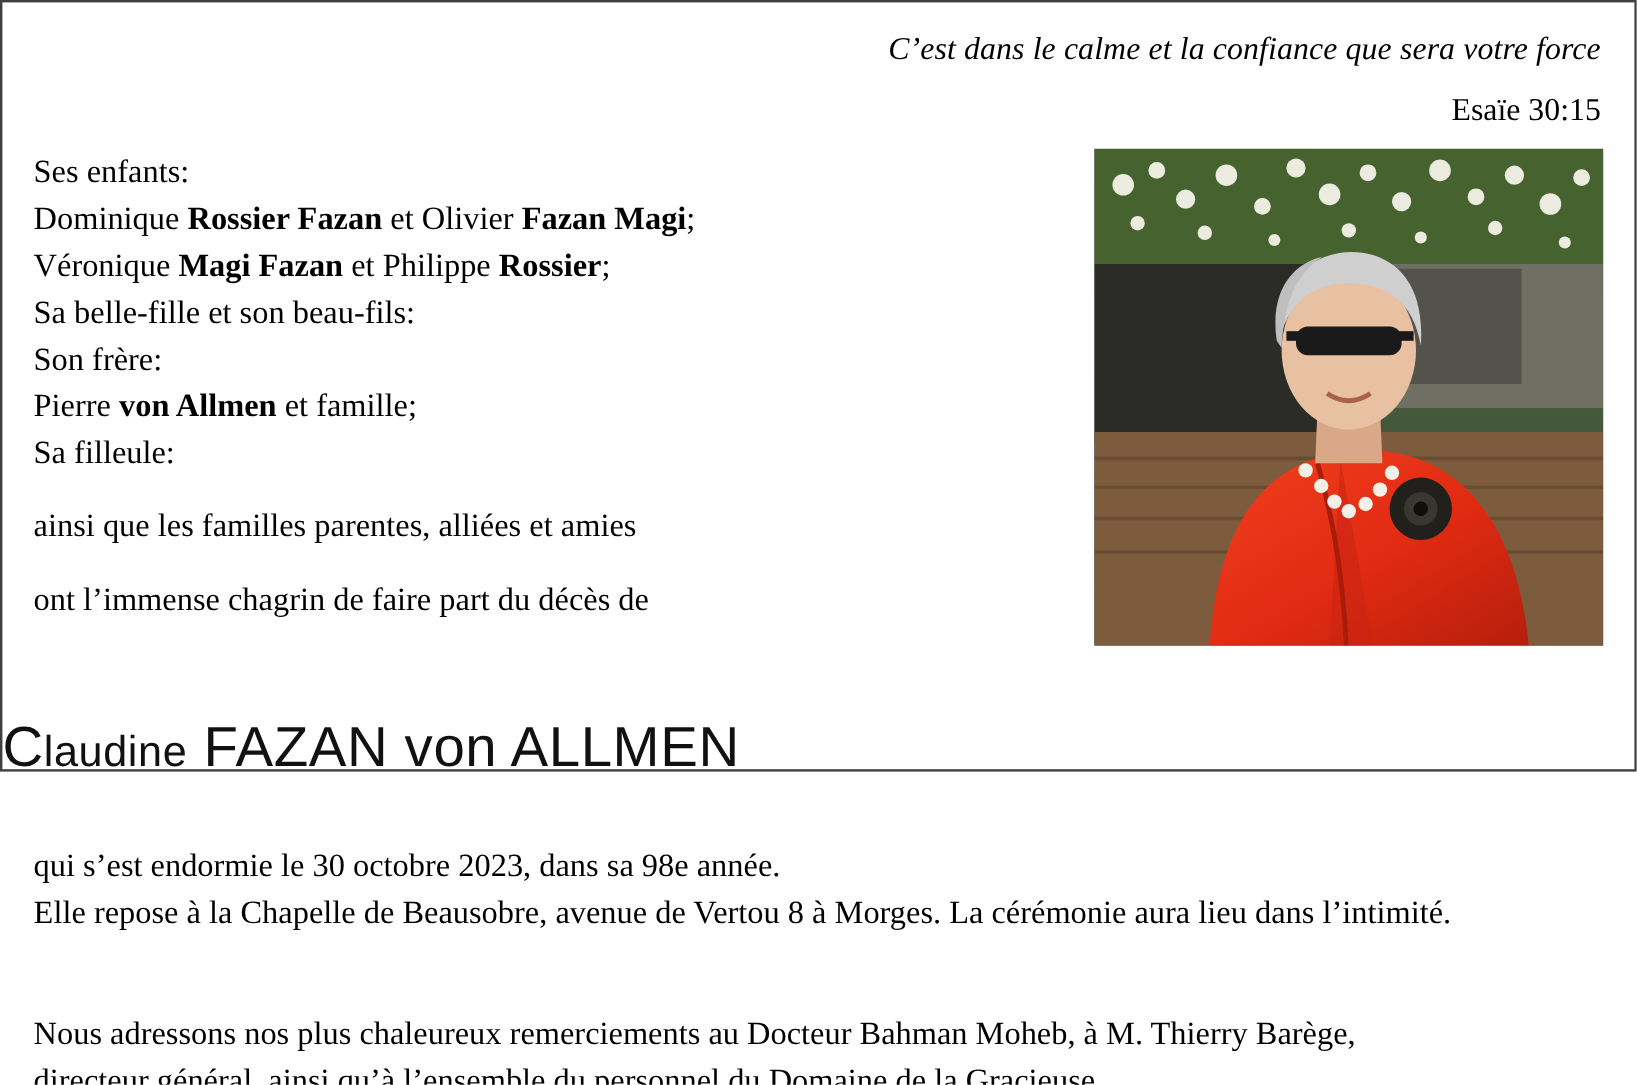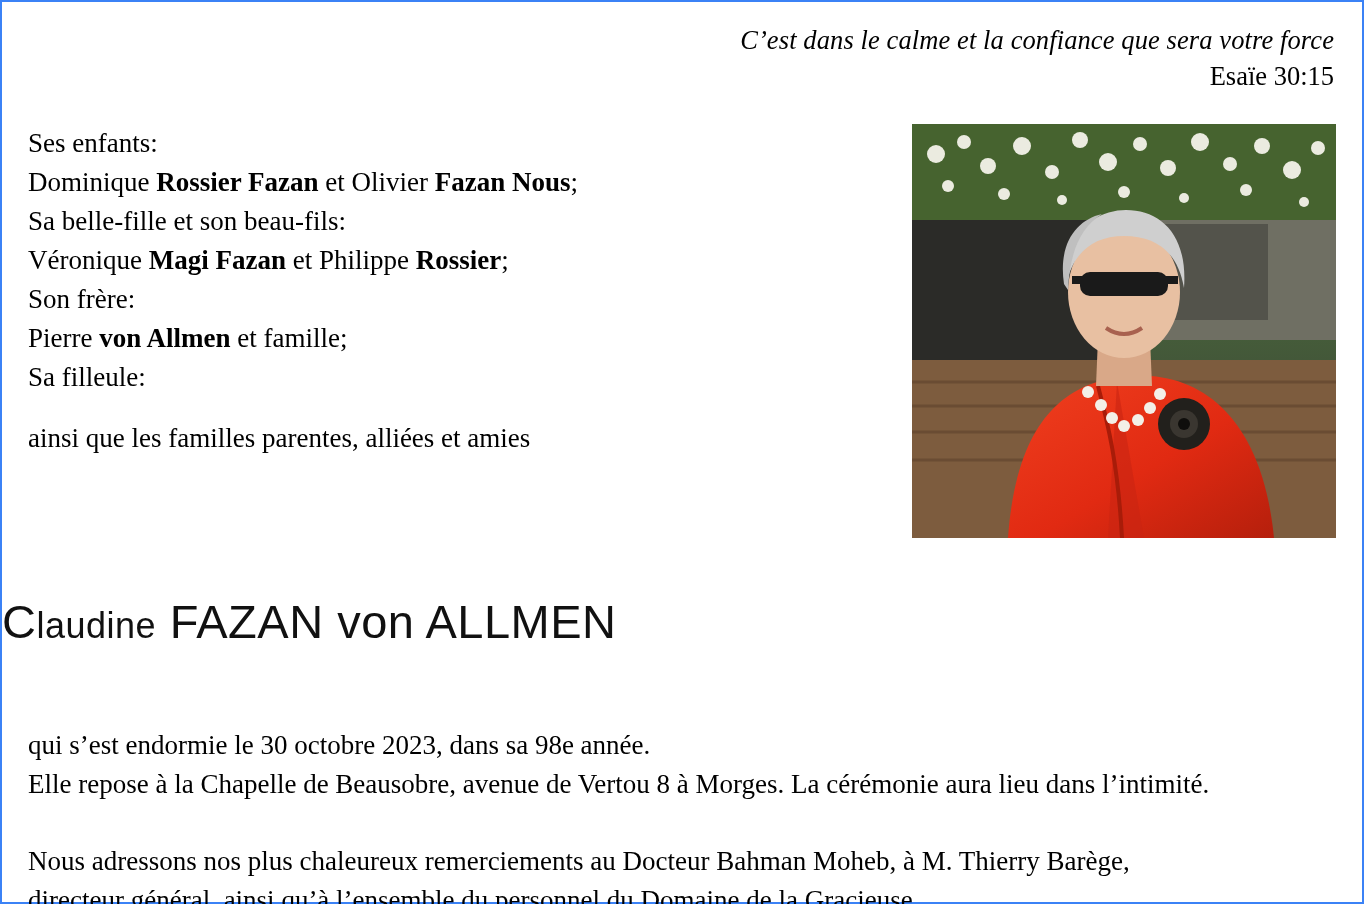--- a/index.html
+++ b/index.html
@@ -10,41 +10,41 @@
   body {
     width: 1364px;
     height: 904px;
     font-family: "Liberation Serif", serif;
     color: #000000;
     overflow: hidden;
   }
   .notice {
     position: relative;
     width: 1364px;
-    height: 904px;
+    height: 643px;
     box-sizing: border-box;
-    border: 2px solid #3b82f6;
+    border: 2px solid #404040;
     background: #ffffff;
   }
   .epigraph {
     position: absolute;
     top: 22px;
     right: 28px;
     text-align: right;
     line-height: 1.28;
   }
   .epigraph .verse {
     font-style: italic;
     font-size: 26.5px;
     letter-spacing: 0.1px;
     white-space: nowrap;
   }
   .epigraph .reference {
     font-size: 26.5px;
-    margin-top: 2px;
+    margin-top: 17px;
     white-space: nowrap;
   }
 
   .family-block {
     position: absolute;
     left: 26px;
     top: 122px;
     width: 860px;
     font-size: 27px;
     line-height: 1.445;
@@ -89,21 +89,20 @@
     font-size: 36px;
   }
 
   .details {
     position: absolute;
     left: 26px;
     top: 700px;
     width: 1320px;
     font-size: 27px;
     line-height: 1.44;
-    margin-top: 24px;
   }
   .details .line {
     white-space: nowrap;
   }
   .thanks {
     position: absolute;
     left: 26px;
     top: 840px;
     width: 1320px;
     font-size: 27px;
@@ -118,29 +117,30 @@
 
 <div class="notice">
 
   <div class="epigraph">
     <div class="verse">C’est dans le calme et la confiance que sera votre force</div>
     <div class="reference">Esaïe 30:15</div>
   </div>
 
   <div class="family-block">
     <div class="line">Ses enfants:</div>
-    <div class="line">Dominique <b>Rossier Fazan</b> et Olivier <b>Fazan Nous</b>;</div>
+    <div class="line">Dominique <b>Rossier Fazan</b> et Olivier <b>Fazan Magi</b>;</div>
+    <div class="line">Véronique <b>Magi Fazan</b> et Philippe <b>Rossier</b>;</div>
     <div class="line">Sa belle-fille et son beau-fils:</div>
-    <div class="line">Véronique <b>Magi Fazan</b> et Philippe <b>Rossier</b>;</div>
     <div class="line">Son frère:</div>
     <div class="line">Pierre <b>von Allmen</b> et famille;</div>
     <div class="line">Sa filleule:</div>
     <div class="spacer"></div>
     <div class="line">ainsi que les familles parentes, alliées et amies</div>
     <div class="spacer"></div>
+    <div class="line">ont l’immense chagrin de faire part du décès de</div>
   </div>
 
   <div class="portrait">
     <svg width="424" height="414" viewBox="0 0 424 414" xmlns="http://www.w3.org/2000/svg">
       <defs>
         <linearGradient id="bgGrad" x1="0" y1="0" x2="0" y2="1">
           <stop offset="0%" stop-color="#5c7a44"></stop>
           <stop offset="45%" stop-color="#46603a"></stop>
           <stop offset="100%" stop-color="#3a3a36"></stop>
         </linearGradient>

